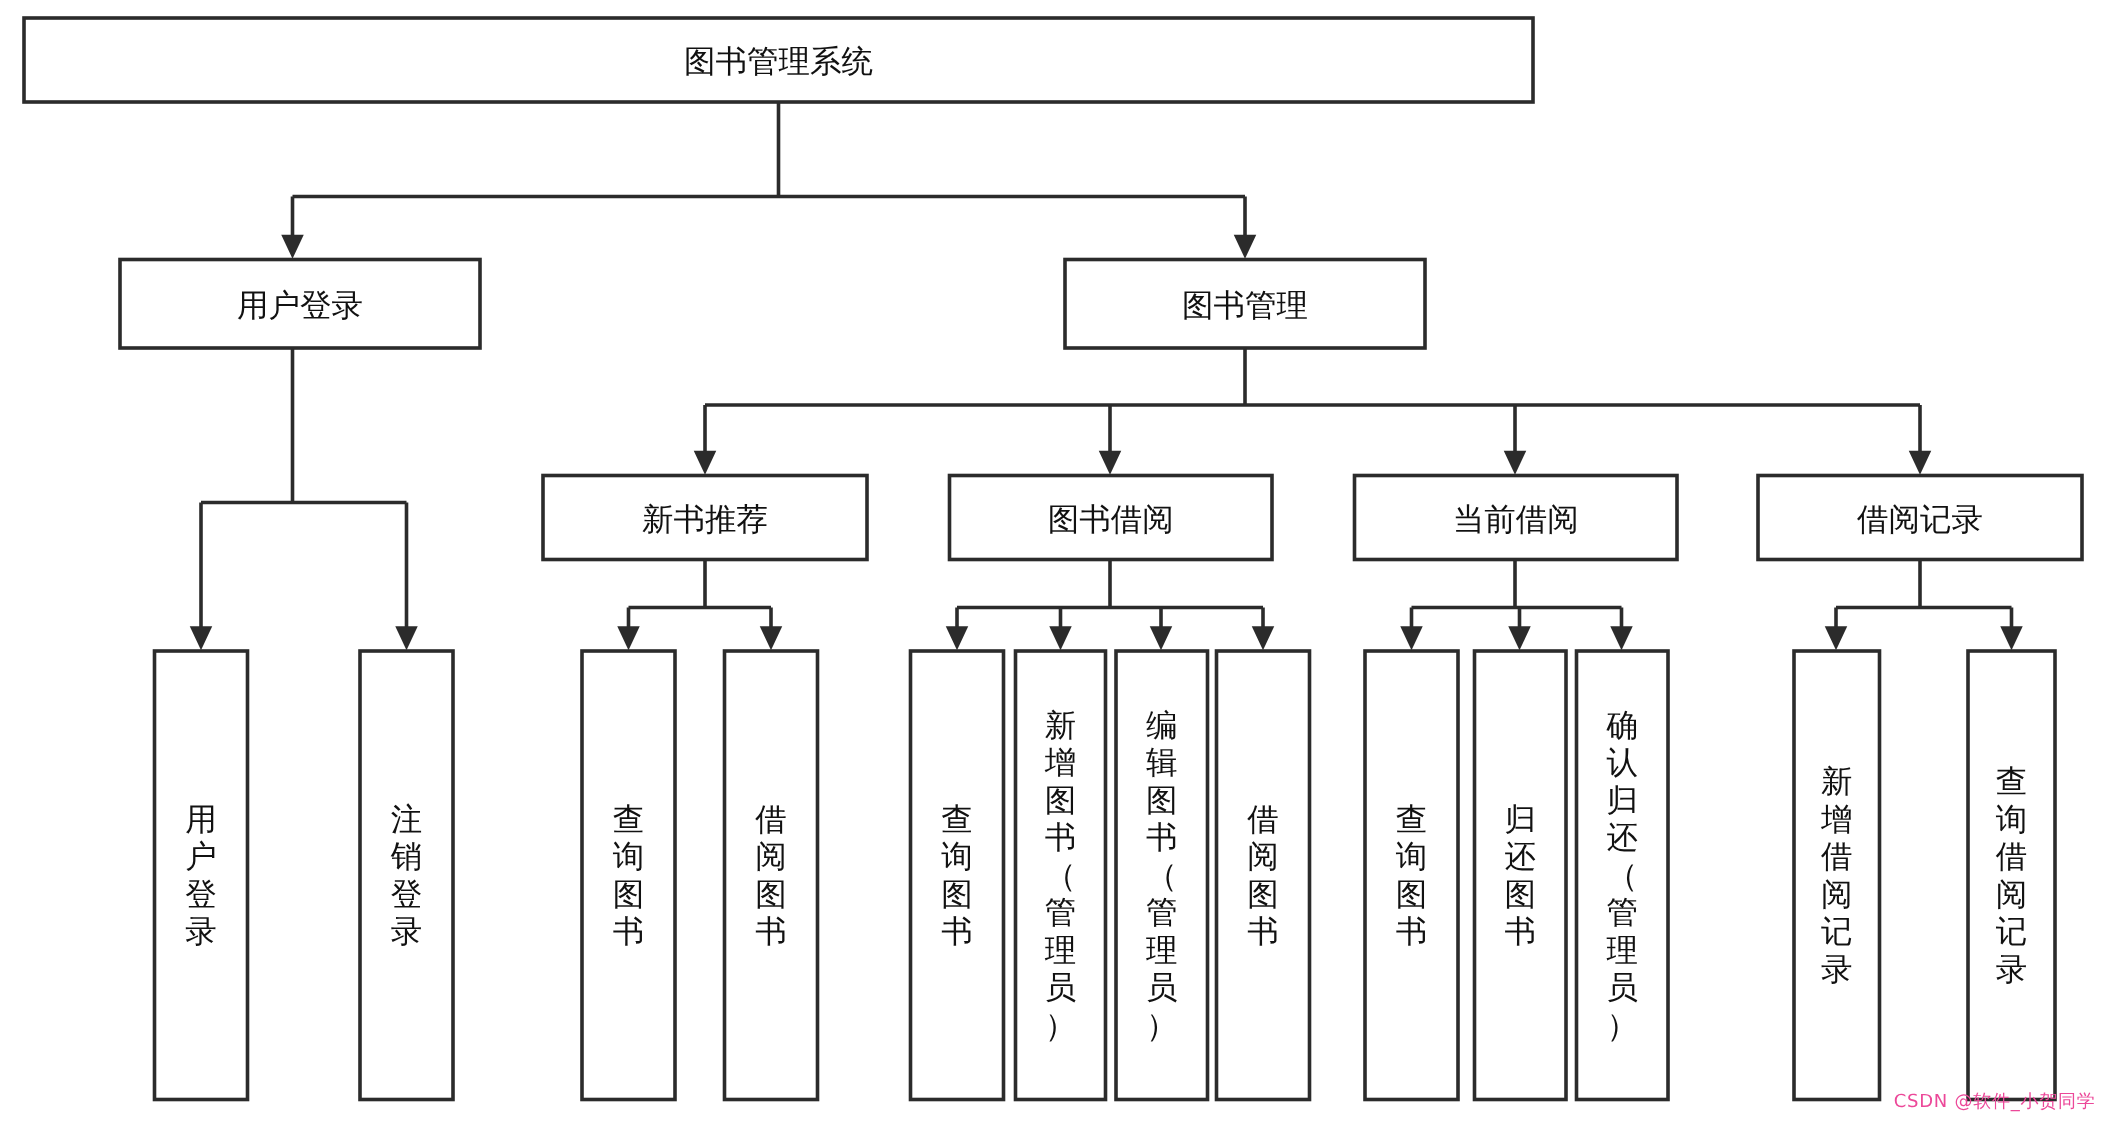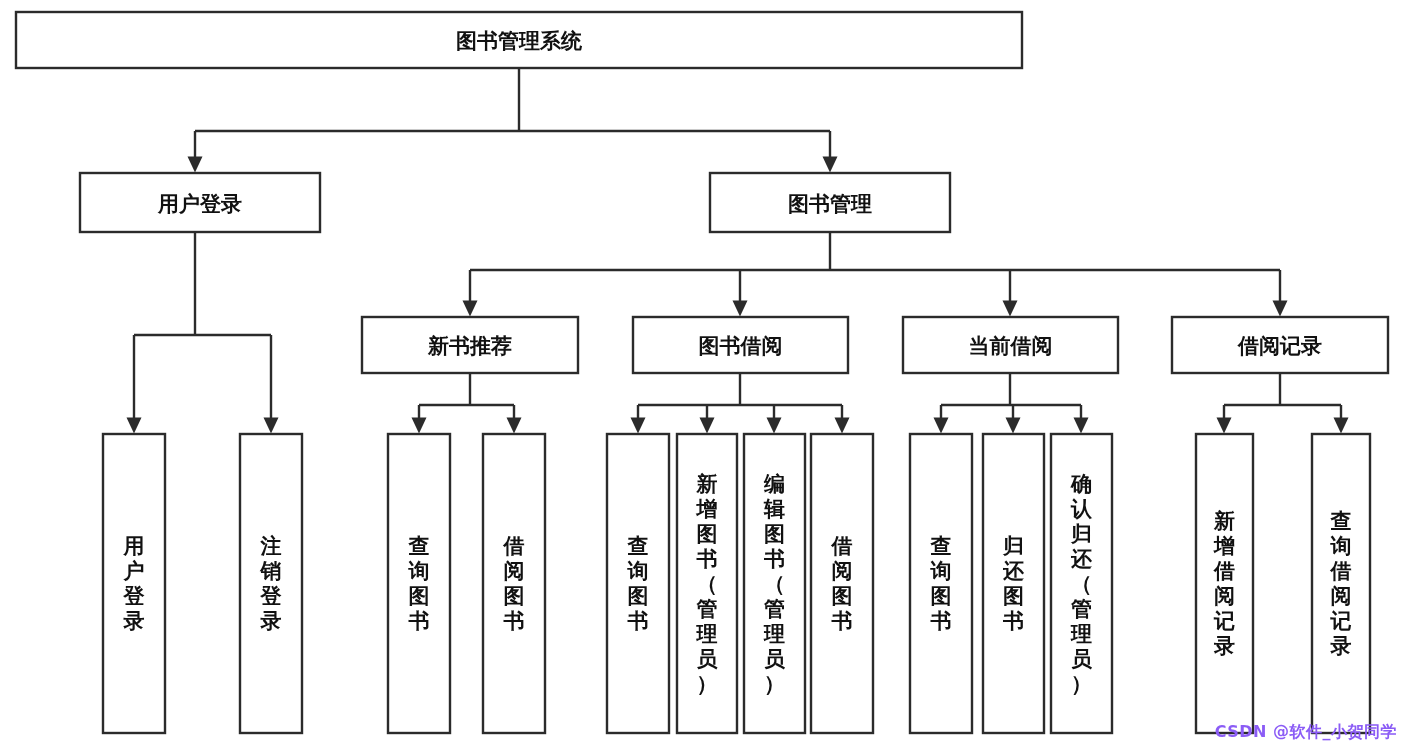--- a/index.html
+++ b/index.html
@@ -12,21 +12,20 @@
     width: 1405px;
     height: 747px;
     overflow: hidden;
     font-family: "DejaVu Sans", "Liberation Sans", sans-serif;
   }
   #diagram-root {
     position: relative;
     width: 1405px;
     height: 747px;
     background: #ffffff;
-    font-weight: bold;
   }
   svg#tree-svg {
     position: absolute;
     left: 0;
     top: 0;
     width: 1405px;
     height: 747px;
   }
   .node-box {
     fill: #ffffff;
@@ -54,22 +53,22 @@
     fill: #111111;
     font-family: "DejaVu Sans", "Liberation Sans", sans-serif;
     font-size: 21px;
     text-anchor: middle;
   }
   .watermark {
     position: absolute;
     right: 8px;
     bottom: 4px;
     font-family: "DejaVu Sans", "Liberation Sans", sans-serif;
-    font-size: 16px;
-    color: #8b5cf6;
+    font-size: 12px;
+    color: #ec4899;
     white-space: nowrap;
     letter-spacing: 0.5px;
   }
 </style>
 </head>
 <body>
 
 <div id="diagram-root">
 
   <svg id="tree-svg" viewBox="0 0 1405 747" xmlns="http://www.w3.org/2000/svg">

